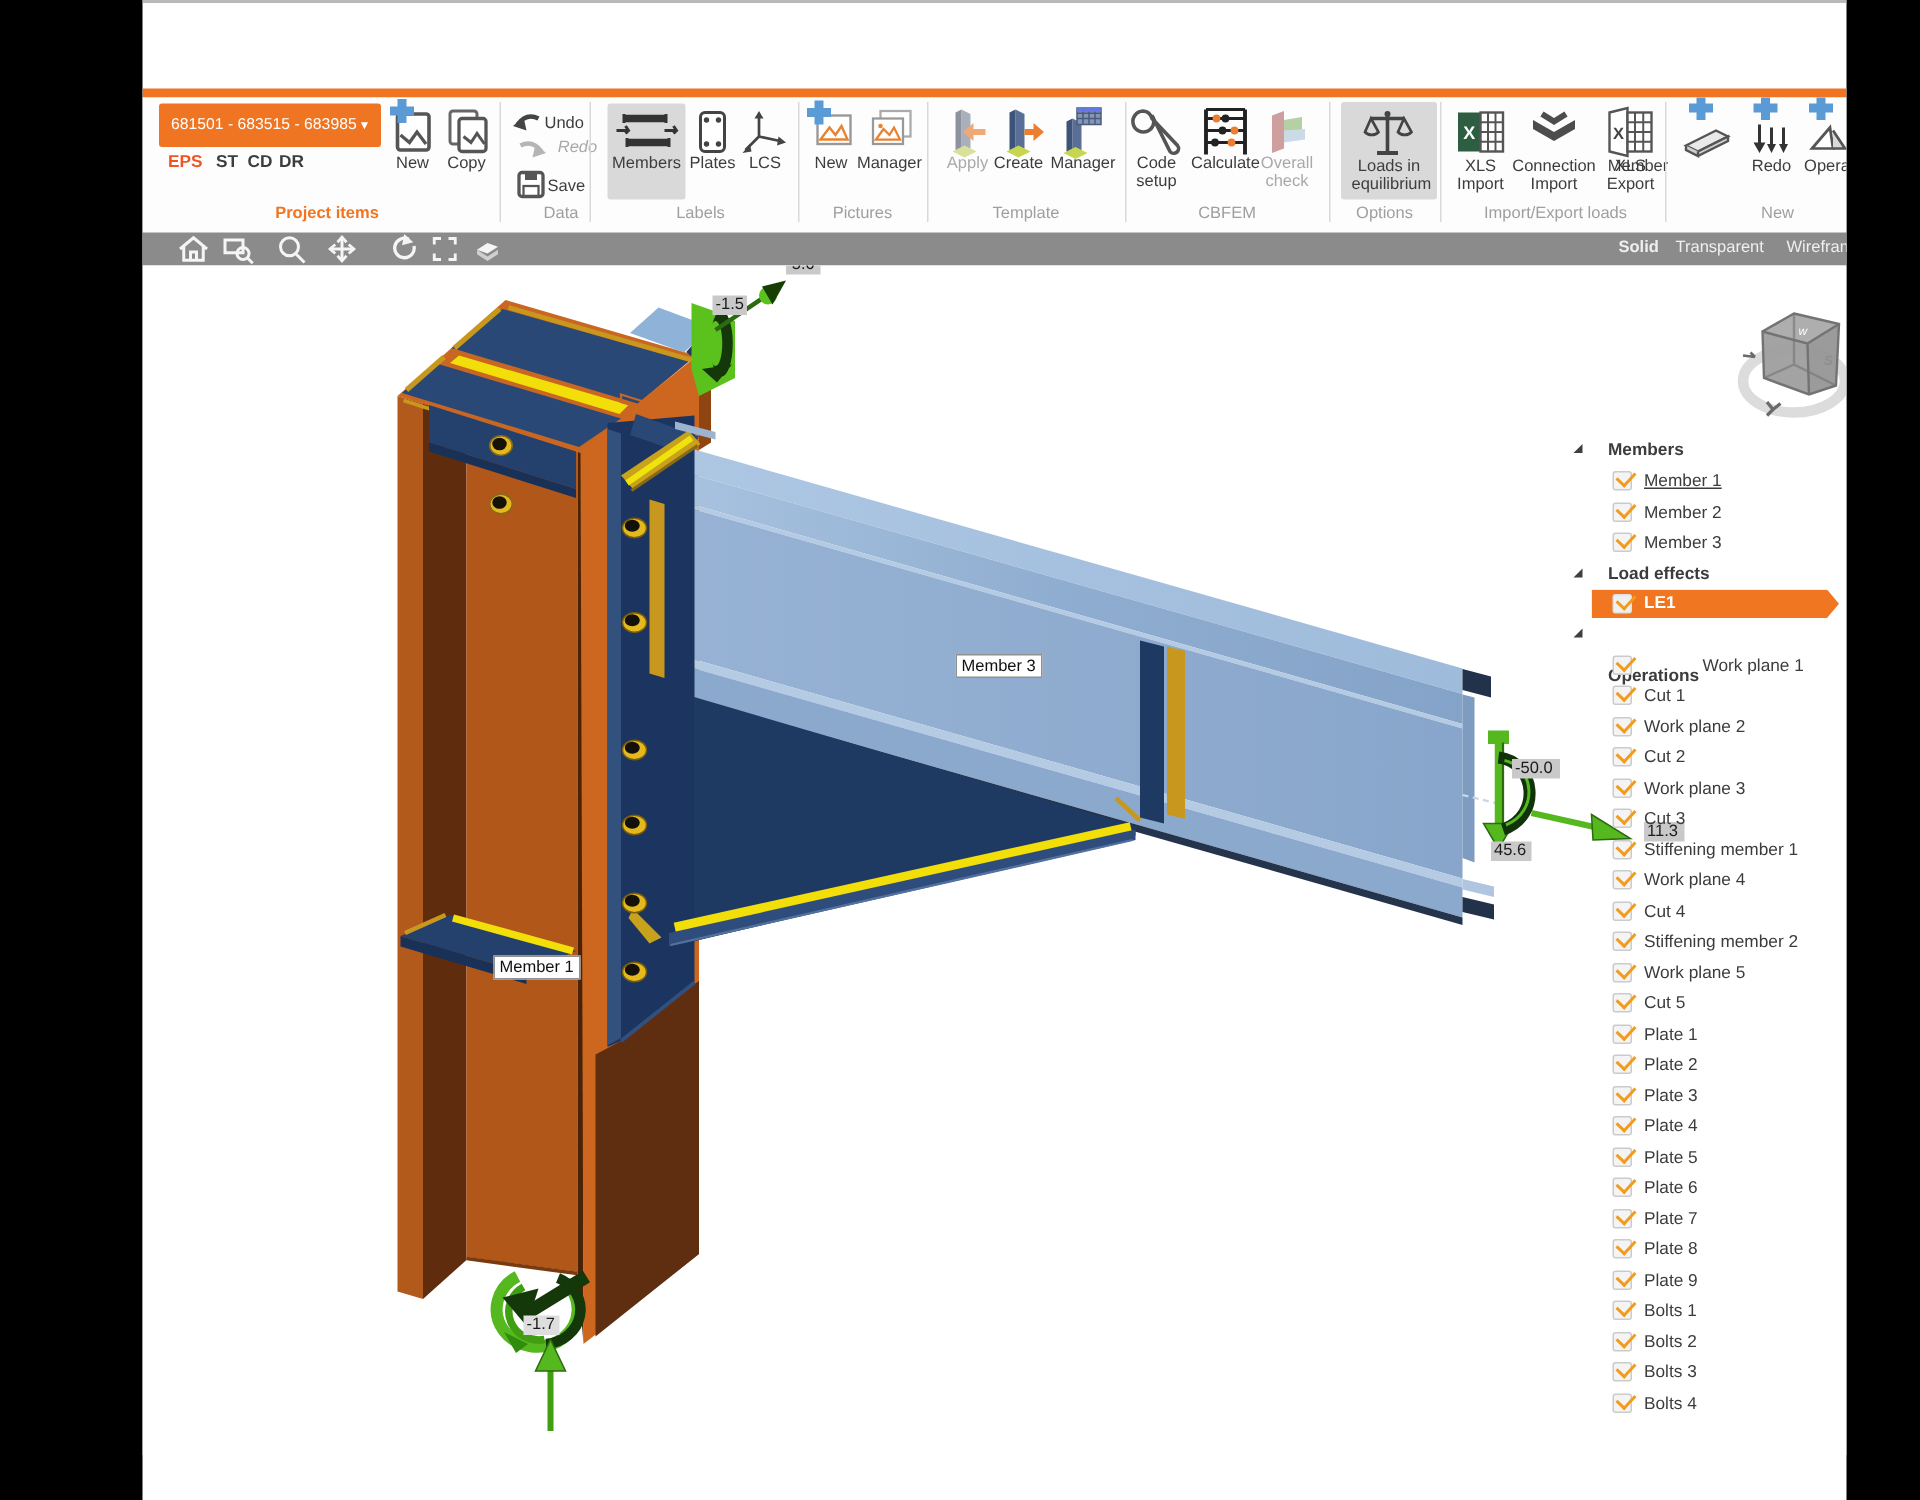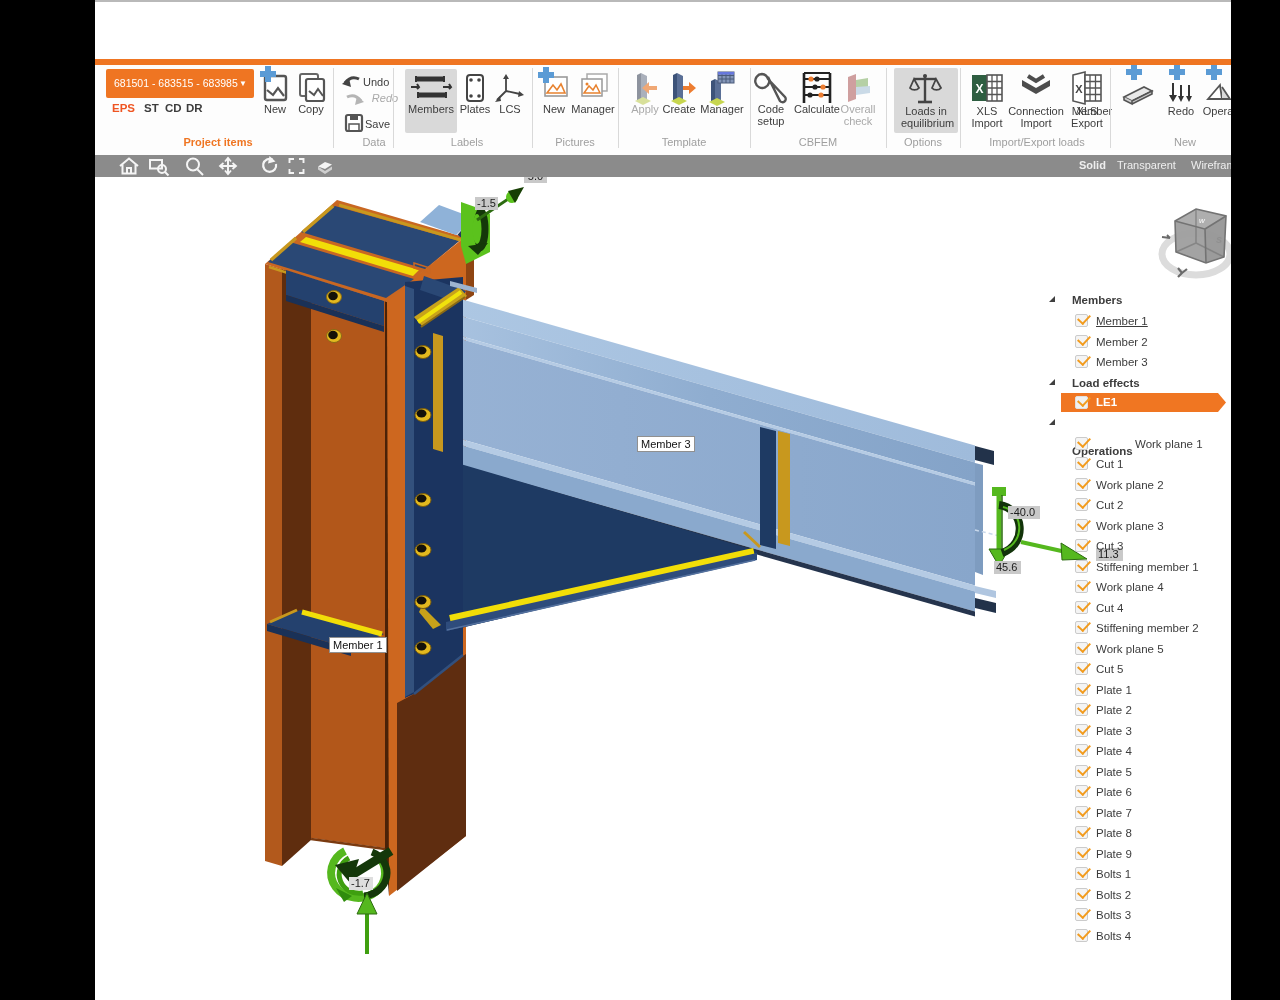--- a/index.html
+++ b/index.html
@@ -477,21 +477,21 @@
         </g>
         <text x="1199" y="223" font-size="8" fill="#fff" font-style="italic">w</text>
         <text x="1216" y="243" font-size="9" fill="#8f8f8f" font-weight="bold" font-style="italic">S</text>
         <path d="M1178,268 l4,5 m0,0 l5,-4 m-5,4 l-4,4" stroke="#6a6a6a" stroke-width="2.2" fill="none"></path>
         <path d="M1162,237 l8,1 m-3,-3 l3,3" stroke="#6a6a6a" stroke-width="1.8" fill="none"></path>
       </g>
     </svg>
     <div id="vplabels">
       <div class="vlabel" style="left:429px; top:-7px; width:23px; text-align:center;">5.0</div>
       <div class="vlabel" style="left:380px; top:20px; width:23px;">-1.5</div>
-      <div class="vlabel" style="left:913px; top:329px; width:32px;">-40.0</div>
+      <div class="vlabel" style="left:913px; top:329px; width:32px;">-50.0</div>
       <div class="vlabel" style="left:899px; top:384px; width:27px;">45.6</div>
       <div class="vlabel" style="left:1001px; top:371px; width:27px;">11.3</div>
       <div class="vlabel" style="left:254px; top:700px; width:24px; background:#dedede;">-1.7</div>
       <div class="wlabel" style="left:542px; top:259px;">Member 3</div>
       <div class="wlabel" style="left:234px; top:460px;">Member 1</div>
     </div>
     <div id="tree">
       <div class="t-tri" style="left:954px; top:119px;"></div>
       <div class="t-head" style="left:977px; top:114px;">Members</div>
       <div class="cb" style="left:980px; top:137px;"></div>

